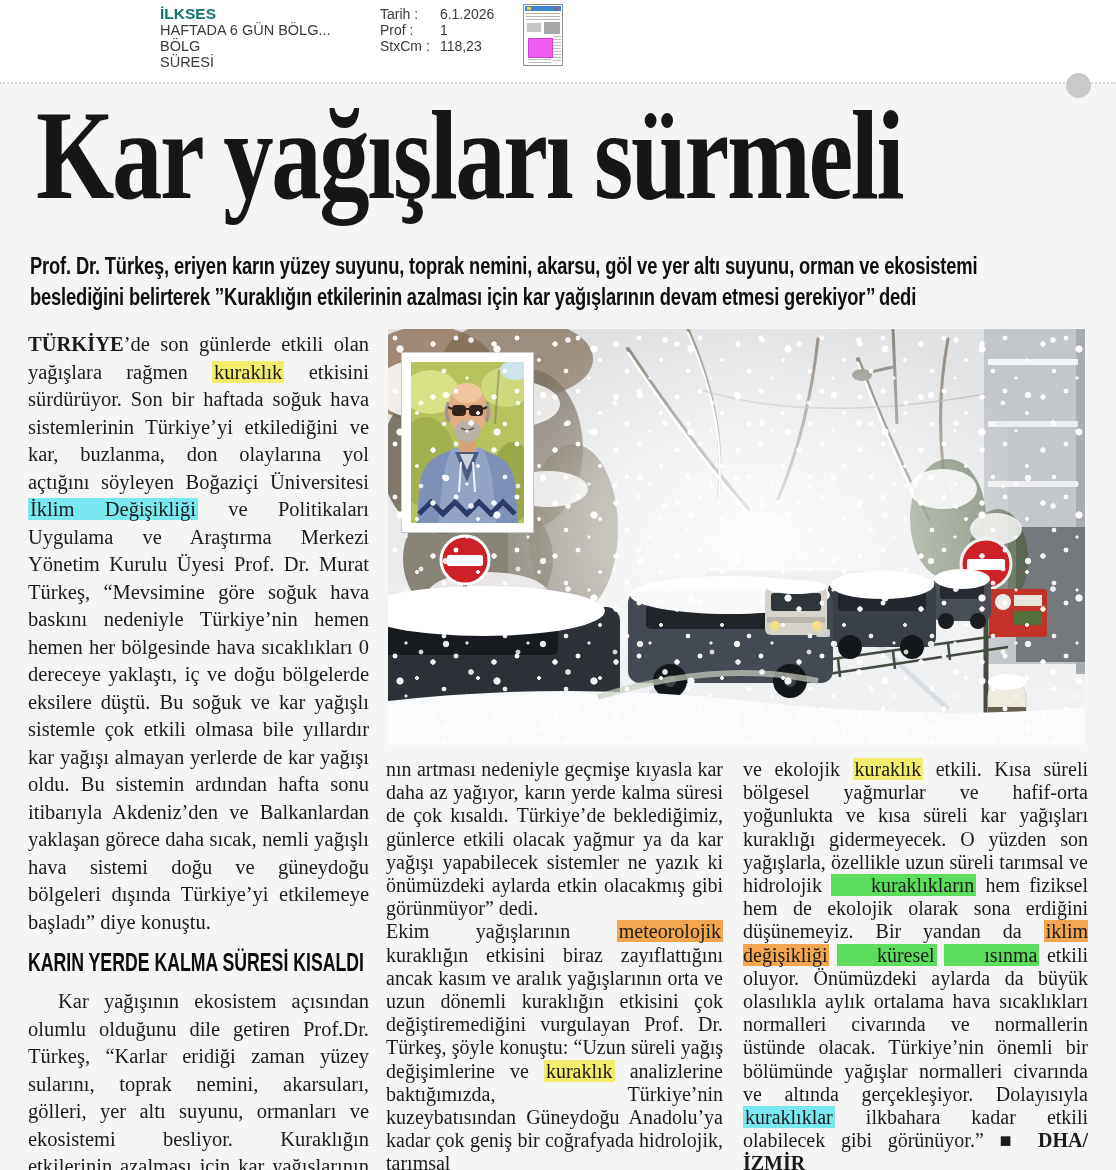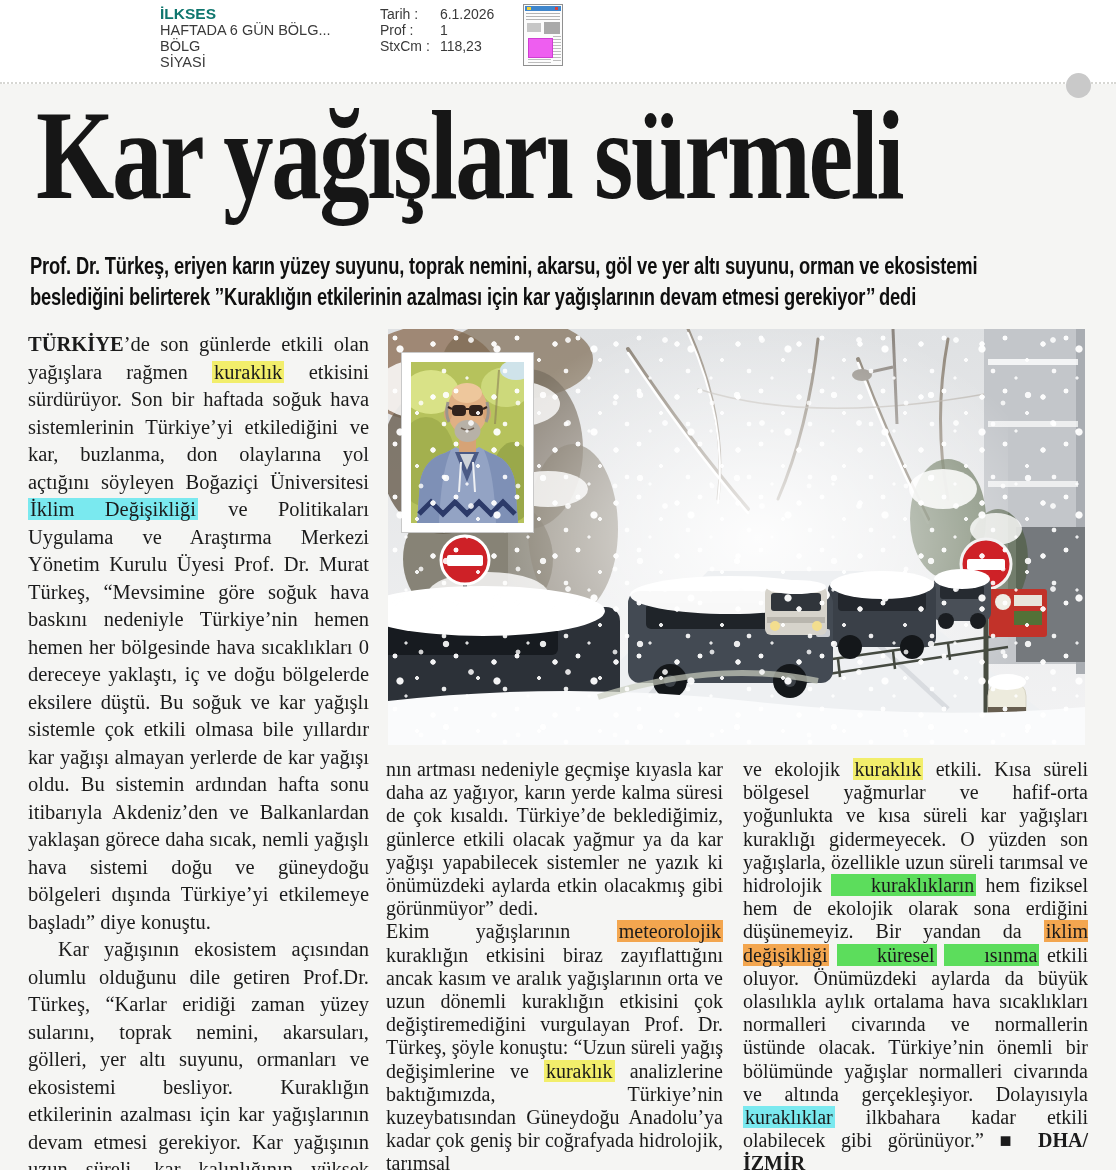--- a/index.html
+++ b/index.html
@@ -85,21 +85,21 @@
 </head>
 <body>
 
 <div id="page">
 
 
   <div class="pubinfo">
     <div class="pub-name">İLKSES</div>
     <div>HAFTADA 6 GÜN BÖLG...</div>
     <div>BÖLG</div>
-    <div>SİYASİ</div>
+    <div>SÜRESİ</div>
   </div>
 
   <div class="meta">
     <div class="meta-row">
       <span class="m-label">Tarih :</span>
       <span class="m-value">6.1.2026</span>
     </div>
     <div class="meta-row">
       <span class="m-label">Prof :</span>
       <span class="m-value">1</span>
@@ -128,20 +128,23 @@
   <div class="gray-dot"></div>
 
   <div class="headline">Kar yağışları sürmeli</div>
   <div class="subhead">
     <span class="sh-line">Prof. Dr. Türkeş, eriyen karın yüzey suyunu, toprak nemini, akarsu, göl ve yer altı suyunu, orman ve ekosistemi</span>
     <span class="sh-line">beslediğini belirterek ’’Kuraklığın etkilerinin azalması için kar yağışlarının devam etmesi gerekiyor’’ dedi</span>
   </div>
 
   <div id="col1" class="col">
     <p><span class="b">TÜRKİYE</span><span>’de son günlerde etkili olan yağışlara rağmen </span><mark class="hl-yellow">kuraklık</mark><span> etkisini sürdürüyor. Son bir haftada soğuk hava sistemlerinin Türkiye’yi etkilediğini ve kar, buzlanma, don olaylarına yol açtığını söyleyen Boğaziçi Üniversitesi </span><mark class="hl-cyan">İklim Değişikliği</mark><span> ve Politikaları Uygulama ve Araştırma Merkezi Yönetim Kurulu Üyesi Prof. Dr. Murat Türkeş, “Mevsimine göre soğuk hava baskını nedeniyle Türkiye’nin hemen hemen her bölgesinde hava sıcaklıkları 0 dereceye yaklaştı, iç ve doğu bölgelerde eksilere düştü. Bu soğuk ve kar yağışlı sistemle çok etkili olmasa bile yıllardır kar yağışı almayan yerlerde de kar yağışı oldu. Bu sistemin ardından hafta sonu itibarıyla Akdeniz’den ve Balkanlardan yaklaşan görece daha sıcak, nemli yağışlı hava sistemi doğu ve güneydoğu bölgeleri dışında Türkiye’yi etkilemeye başladı” diye konuştu.</span></p>
+    <div class="col-heading">
+      <span>KARIN YERDE KALMA SÜRESİ KISALDI</span>
+    </div>
     <p class="p2"><span>Kar yağışının ekosistem açısından olumlu olduğunu dile getiren Prof.Dr. Türkeş, “Karlar eridiği zaman yüzey sularını, toprak nemini, akarsuları, gölleri, yer altı suyunu, ormanları ve ekosistemi besliyor. Kuraklığın etkilerinin azalması için kar yağışlarının devam etmesi gerekiyor. Kar yağışının uzun süreli, kar kalınlığının yüksek olduğu ardından da sıcak havanın kar yağışını eritmediği koşullar olması gerekiyor. Ancak son yıllarda yüzey ve alt atmosfer sıcaklıkları-</span></p>
   </div>
 
   <div class="photo">
     <svg width="697" height="416" viewBox="0 0 697 416">
       <defs>
         <linearGradient id="sky" x1="0" y1="0" x2="0" y2="1">
           <stop offset="0" stop-color="#dfe1e3"></stop>
             <stop offset="1" stop-color="#f3f3f4"></stop>
         </linearGradient>

